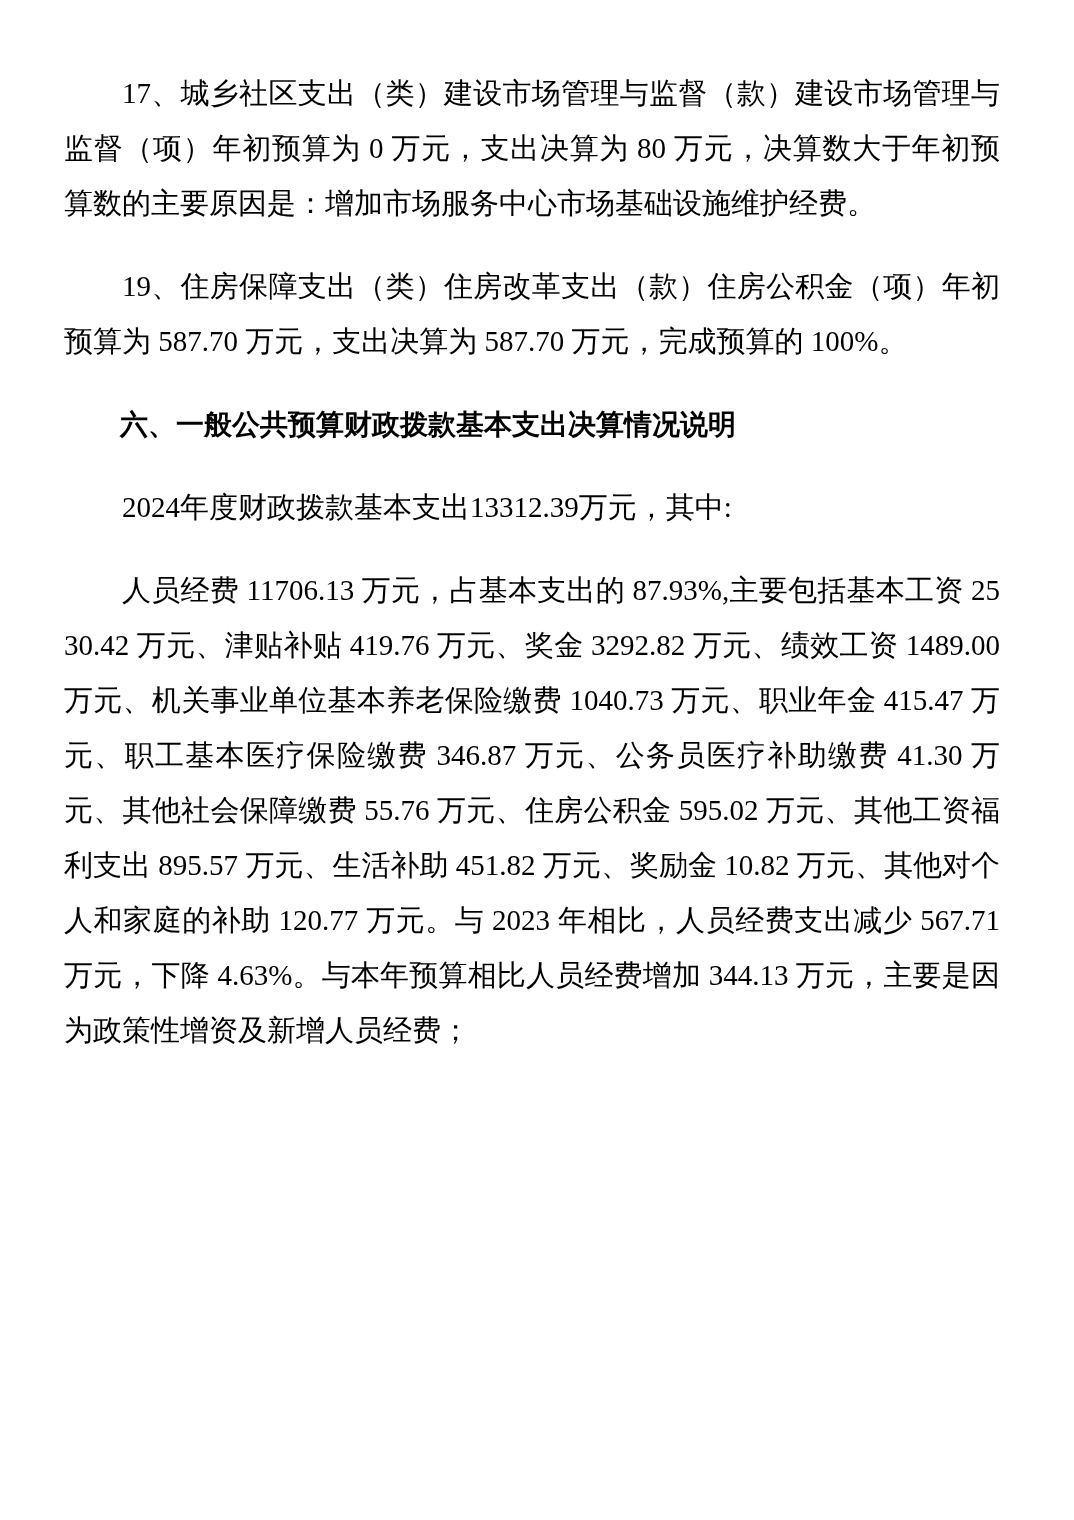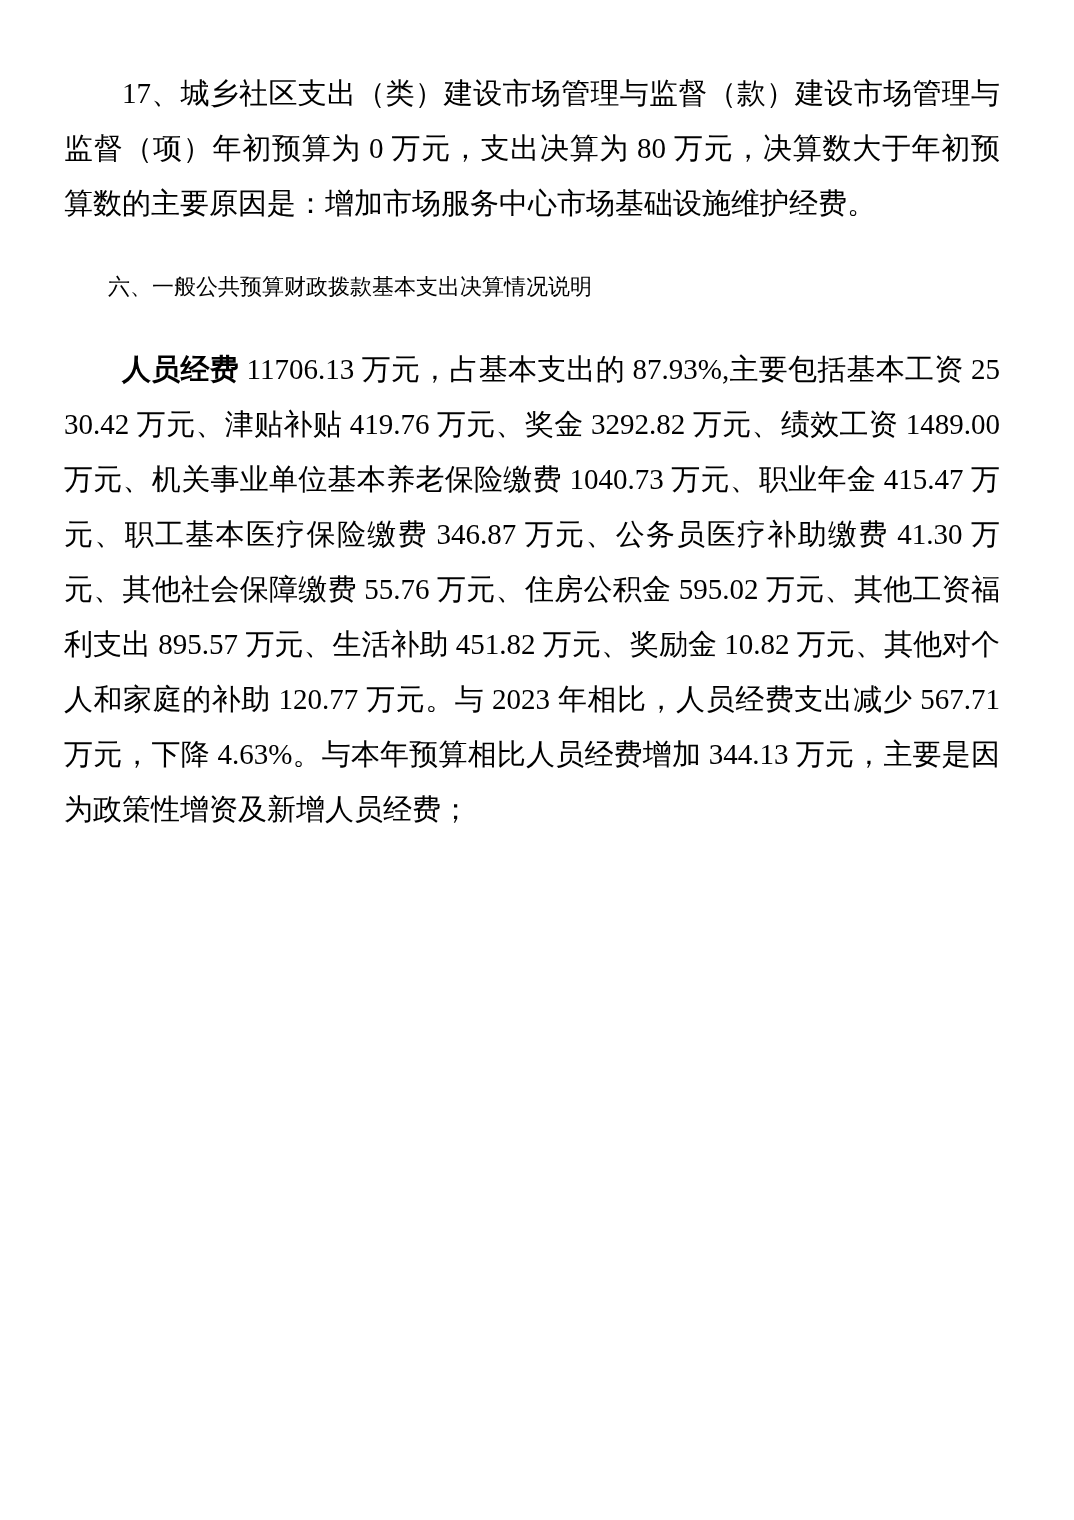--- a/index.html
+++ b/index.html
@@ -27,36 +27,38 @@
     text-justify: inter-ideograph;
     word-break: break-all;
   }
   .para:last-child {
     margin-bottom: 0;
   }
   .section-heading {
     margin: 0 0 28px 0;
     text-indent: 2em;
     font-family: "Liberation Sans", "DejaVu Sans", sans-serif;
-    font-weight: 400;
-    font-size: 22px;
+    font-weight: 700;
+    font-size: 28px;
     line-height: 55px;
   }
   .bold-lead {
-    font-weight: 700;
+    font-weight: 400;
   }
 </style>
 </head>
 <body>
 
 <div class="page">
 
   <p class="para">17、城乡社区支出（类）建设市场管理与监督（款）建设市场管理与监督（项）年初预算为 0 万元，支出决算为 80 万元，决算数大于年初预算数的主要原因是：增加市场服务中心市场基础设施维护经费。</p>
 
 
+  <p class="para">19、住房保障支出（类）住房改革支出（款）住房公积金（项）年初预算为 587.70 万元，支出决算为 587.70 万元，完成预算的 100%。</p>
 
   <h2 class="section-heading">六、一般公共预算财政拨款基本支出决算情况说明</h2>
 
+  <p class="para">2024年度财政拨款基本支出13312.39万元，其中:</p>
 
   <p class="para"><span class="bold-lead">人员经费</span><span> 11706.13 万元，占基本支出的 87.93%,主要包括基本工资 2530.42 万元、津贴补贴 419.76 万元、奖金 3292.82 万元、绩效工资 1489.00 万元、机关事业单位基本养老保险缴费 1040.73 万元、职业年金 415.47 万元、职工基本医疗保险缴费 346.87 万元、公务员医疗补助缴费 41.30 万元、其他社会保障缴费 55.76 万元、住房公积金 595.02 万元、其他工资福利支出 895.57 万元、生活补助 451.82 万元、奖励金 10.82 万元、其他对个人和家庭的补助 120.77 万元。与 2023 年相比，人员经费支出减少 567.71 万元，下降 4.63%。与本年预算相比人员经费增加 344.13 万元，主要是因为政策性增资及新增人员经费；</span></p>
 
 
 </div>
 
 </body></html>

